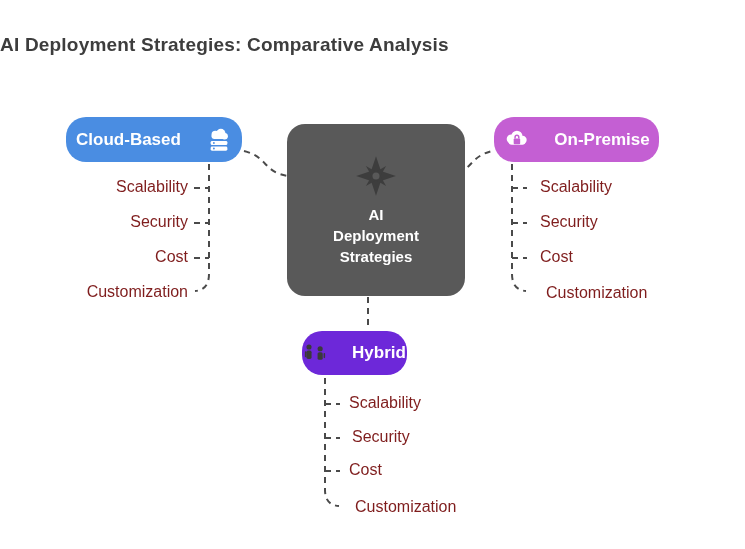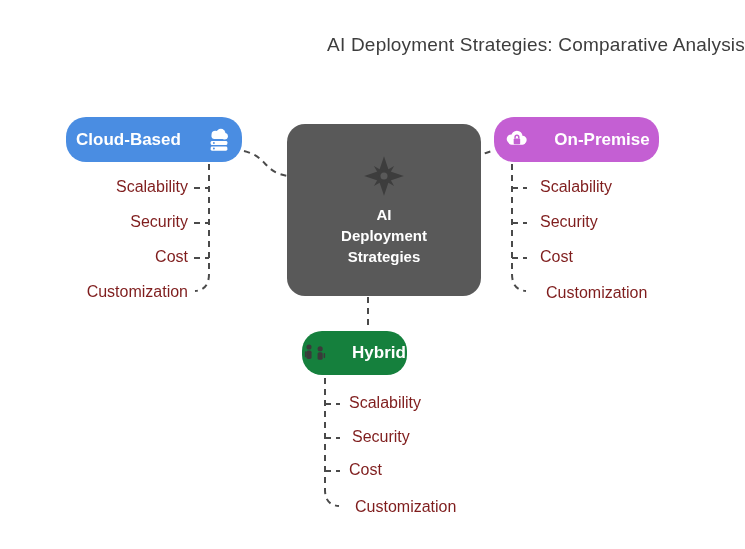--- a/index.html
+++ b/index.html
@@ -1,35 +1,35 @@
 <!DOCTYPE html>
 <html><head>
 <meta charset="utf-8">
 <style>
   html,body{margin:0;padding:0;background:#fff;}
   .canvas{
     position:relative;width:745px;height:549px;background:#ffffff;
     font-family:"Liberation Sans", sans-serif;overflow:hidden;
   }
   .title{
-    position:absolute;left:0;right:0;top:34px;text-align:right;
-    font-size:19px;font-weight:400;color:#3d3d3d;letter-spacing:.2px;padding-left:39px;
+    position:absolute;left:0;right:0;top:34px;text-align:left;
+    font-size:19px;font-weight:700;color:#3d3d3d;letter-spacing:.2px;
   }
   svg.wires{position:absolute;left:0;top:0;pointer-events:none;}
   .wire{fill:none;stroke:#4a4a4a;stroke-width:2;stroke-dasharray:6 5;}
   .node{
     position:absolute;display:flex;align-items:center;justify-content:center;
     gap:25px;color:#fff;font-weight:bold;font-size:17px;border-radius:20px;
     box-sizing:border-box;
   }
   .node-cloud{left:66px;top:117px;width:176px;height:45px;background:#4a8de2;}
   .node-onprem{left:494px;top:117px;width:165px;height:45px;background:#c45fd3;}
-  .node-hybrid{left:302px;top:331px;width:105px;height:44px;background:#15803d;text-align:right;}
+  .node-hybrid{left:302px;top:331px;width:105px;height:44px;background:#6d28d9;text-align:right;}
   .node-center{
-    left:287px;top:124px;width:194px;height:172px;background:#595959;
+    left:287px;top:124px;width:178px;height:172px;background:#595959;
     border-radius:18px;flex-direction:column;gap:6px;font-size:15px;
   }
   .center-label{white-space:pre-line;text-align:center;line-height:1.4;}
   .item{position:absolute;font-size:16px;color:#7f1d1d;white-space:nowrap;}
   .item.right-align{text-align:right;}
   
   .l0{right:557px;top:178px;} .l1{right:557px;top:213px;}
   .l2{right:557px;top:248px;} .l3{right:557px;top:283px;}
   
   .r0{left:540px;top:178px;} .r1{left:540px;top:213px;}

